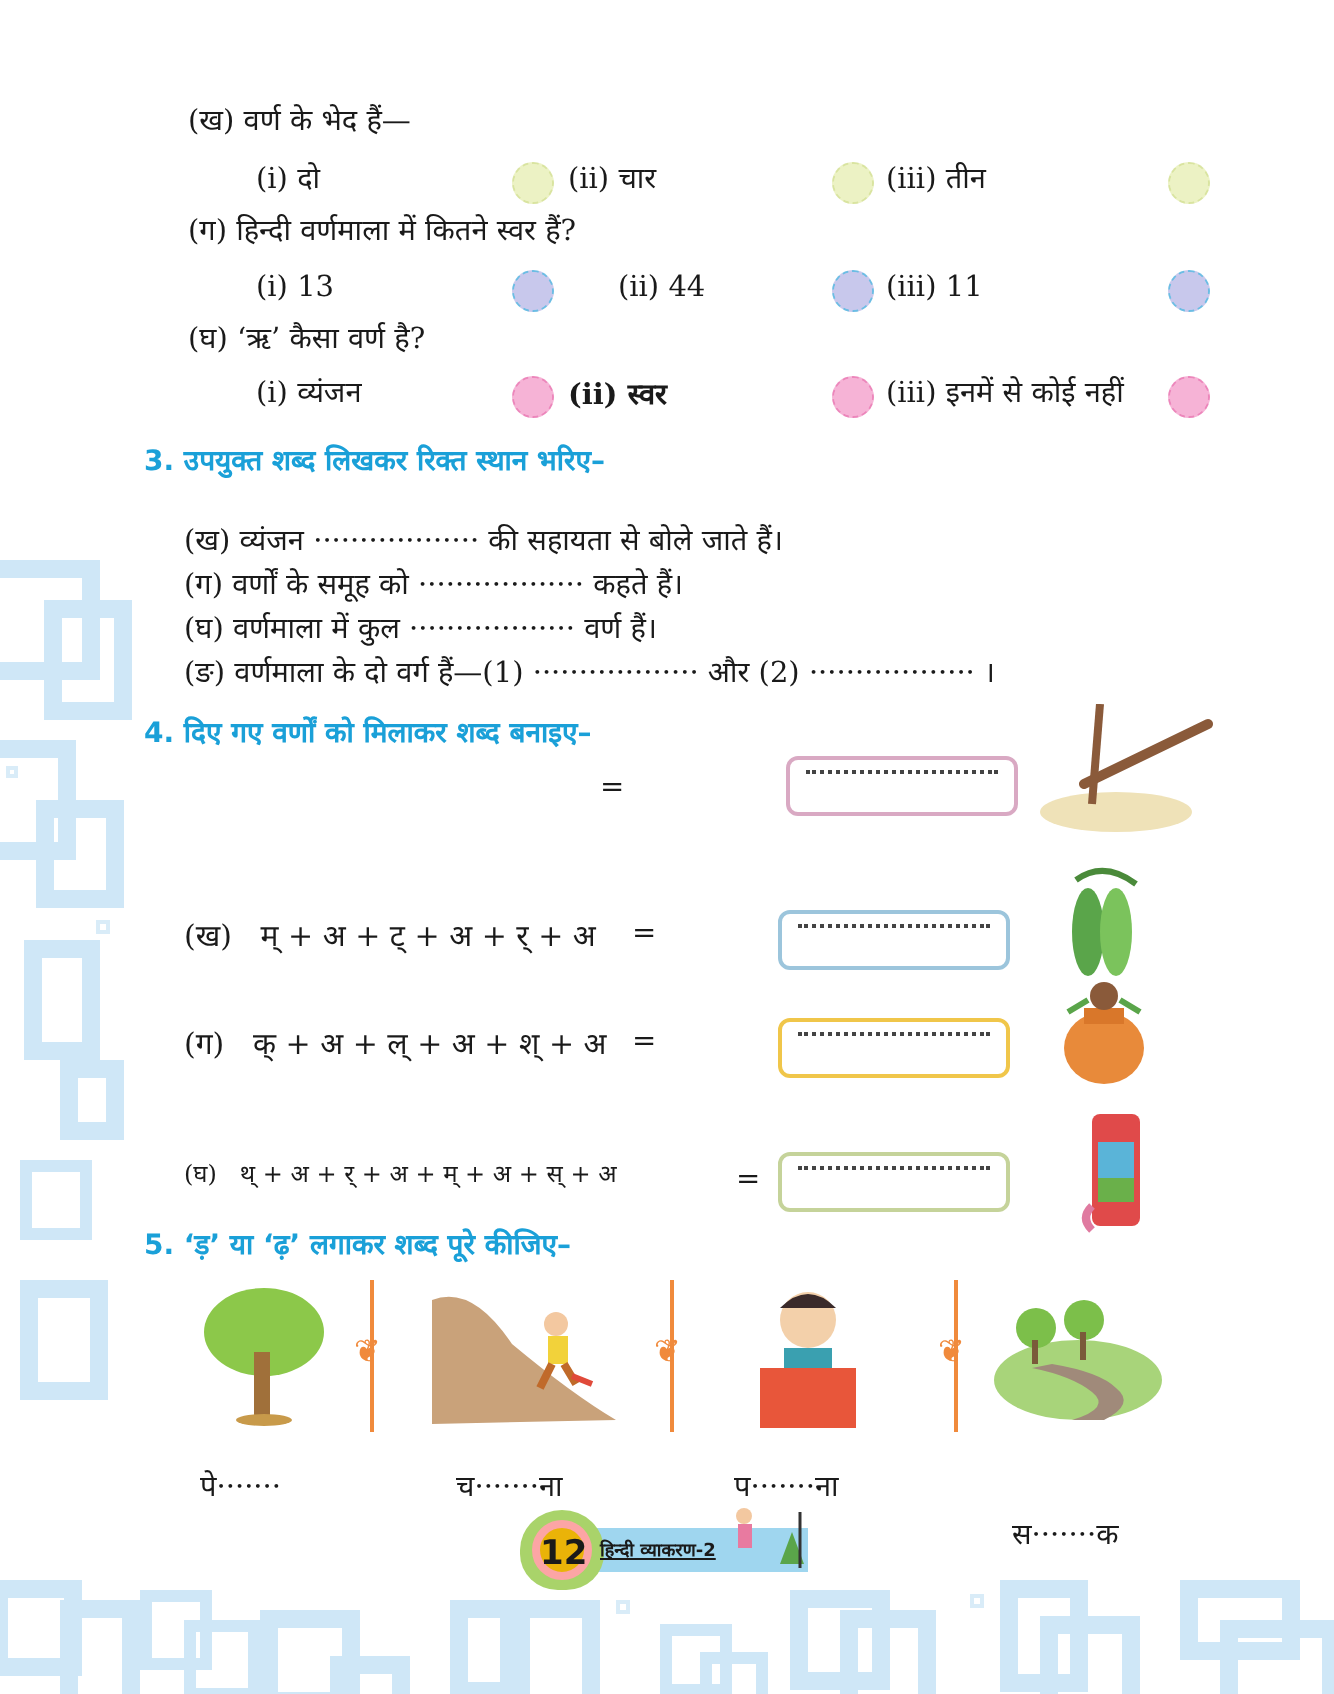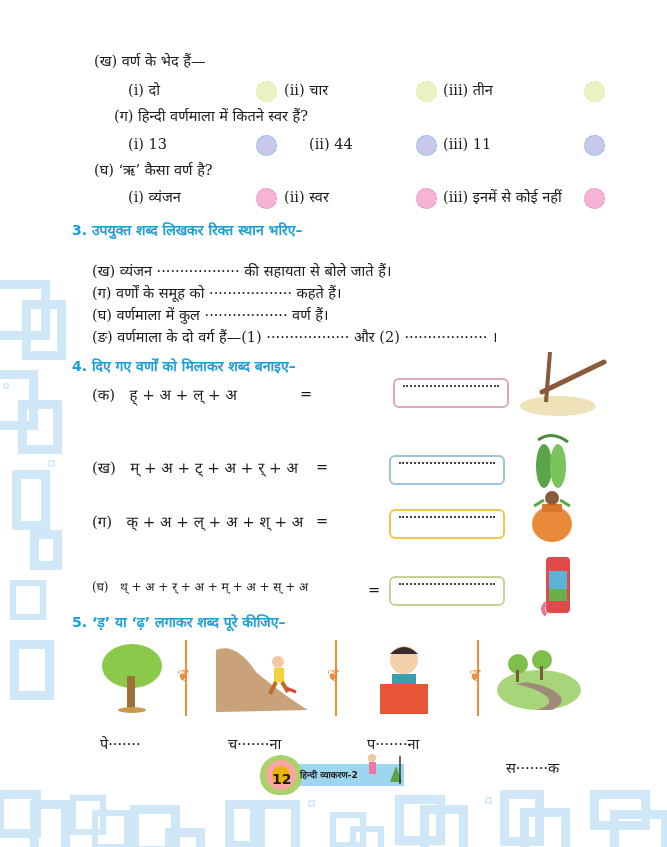--- a/index.html
+++ b/index.html
@@ -17,22 +17,22 @@
     .badge.blue { background: #c8c8ec; border: 1.5px dashed #6cbde4; }
     .badge.pink { background: #f6b3d6; border: 1.5px dashed #ec86bb; }
     .ansbox { position: absolute; width: 116px; height: 30px; border-radius: 6px; background: #fff; }
     .ansbox .dots { position: absolute; left: 8px; right: 8px; top: 5px; border-top: 2px dotted #444; }
     .pic { position: absolute; }
     .divider { position: absolute; width: 2px; background: #f08a3c; }
     .divider-orn { position: absolute; font-size: 16px; color: #f08a3c; font-family: "DejaVu Sans", sans-serif; }
     .footer-band { position: absolute; left: 286px; top: 764px; width: 118px; height: 22px; background: #9fd6ef; }
     .footer-leaf { position: absolute; left: 260px; top: 755px; width: 42px; height: 40px; background: #a9d36a; border-radius: 50% 50% 45% 45%; }
     .footer-num { position: absolute; left: 266px; top: 760px; width: 30px; height: 30px; border-radius: 50%; background: #eab308;
-      border: 6px solid #fca5a5; font-family: "DejaVu Sans", sans-serif; font-weight: bold; font-size: 14px; text-align: center; line-height: 26px; }
-    .footer-title { position: absolute; left: 300px; top: 768px; font-family: "DejaVu Sans", sans-serif; font-size: 9px; font-weight: bold; color: #1a1a1a; }
+      border: 4px solid #fca5a5; font-family: "DejaVu Sans", sans-serif; font-weight: bold; font-size: 17px; text-align: center; line-height: 26px; }
+    .footer-title { position: absolute; left: 300px; top: 768px; font-family: "DejaVu Sans", sans-serif; font-size: 9px; font-weight: bold; color: #1a1a1a; text-decoration: underline; }
   </style>
 </head>
 <body>
 
 <div class="page">
 
   <div class="deco" style="left:-10px;top:280px;width:60px;height:60px;"></div>
   <div class="deco" style="left:22px;top:300px;width:44px;height:60px;"></div>
   <div class="deco" style="left:-10px;top:370px;width:48px;height:60px;"></div>
   <div class="deco" style="left:18px;top:400px;width:44px;height:54px;"></div>
@@ -75,21 +75,21 @@
     <span>(ii)</span>
     <span>चार</span>
   </div>
   <div class="badge yellow" style="left:416px;top:81px;"></div>
   <div class="txt" style="left:443px;top:82px;">
     <span>(iii)</span>
     <span>तीन</span>
   </div>
   <div class="badge yellow" style="left:584px;top:81px;"></div>
 
-  <div class="txt" style="left:94px;top:108px;margin-left:20px;">
+  <div class="txt" style="left:94px;top:108px;">
     <span>(ग)</span>
     <span>हिन्दी वर्णमाला में कितने स्वर हैं?</span>
   </div>
   <div class="txt" style="left:128px;top:136px;">
     <span>(i)</span>
     <span>13</span>
   </div>
   <div class="badge blue" style="left:256px;top:135px;"></div>
   <div class="txt" style="left:284px;top:136px;margin-left:25px;">
     <span>(ii)</span>
@@ -104,21 +104,21 @@
 
   <div class="txt" style="left:94px;top:162px;">
     <span>(घ)</span>
     <span>‘ऋ’ कैसा वर्ण है?</span>
   </div>
   <div class="txt" style="left:128px;top:189px;text-align:right;">
     <span>(i)</span>
     <span>व्यंजन</span>
   </div>
   <div class="badge pink" style="left:256px;top:188px;"></div>
-  <div class="txt" style="left:284px;top:189px;">
+  <div class="txt" style="left:284px;top:189px;font-weight:bold;">
     <span>(ii)</span>
     <span>स्वर</span>
   </div>
   <div class="badge pink" style="left:416px;top:188px;"></div>
   <div class="txt" style="left:443px;top:189px;">
     <span>(iii)</span>
     <span>इनमें से कोई नहीं</span>
   </div>
   <div class="badge pink" style="left:584px;top:188px;"></div>
 
@@ -145,24 +145,20 @@
     <span>(ङ)</span>
     <span>वर्णमाला के दो वर्ग हैं—(1)</span>
     <span>··················</span>
     <span>और (2)</span>
     <span>··················</span>
     <span>।</span>
   </div>
 
   <div class="heading" style="left:72px;top:356px;">4. दिए गए वर्णों को मिलाकर शब्द बनाइए–</div>
 
-  <div class="txt" style="left:92px;top:386px;font-size:15px;">
-    <span>(क)</span>&nbsp;&nbsp;
-    <span>ह् + अ + ल् + अ</span>
-  </div>
   <div class="txt" style="left:300px;top:386px;">=</div>
   <div class="ansbox" style="left:393px;top:378px;border:2px solid #d9a9c3;">
       <div class="dots"></div>
     </div>
   <svg class="pic" style="left:512px;top:352px;" width="96" height="66">
     <ellipse cx="46" cy="54" rx="38" ry="10" fill="#efe2b8"></ellipse>
     <line x1="30" y1="40" x2="92" y2="10" stroke="#8a5a3a" stroke-width="5" stroke-linecap="round"></line>
     <line x1="38" y1="0" x2="34" y2="50" stroke="#8a5a3a" stroke-width="4"></line>
   </svg>
 

